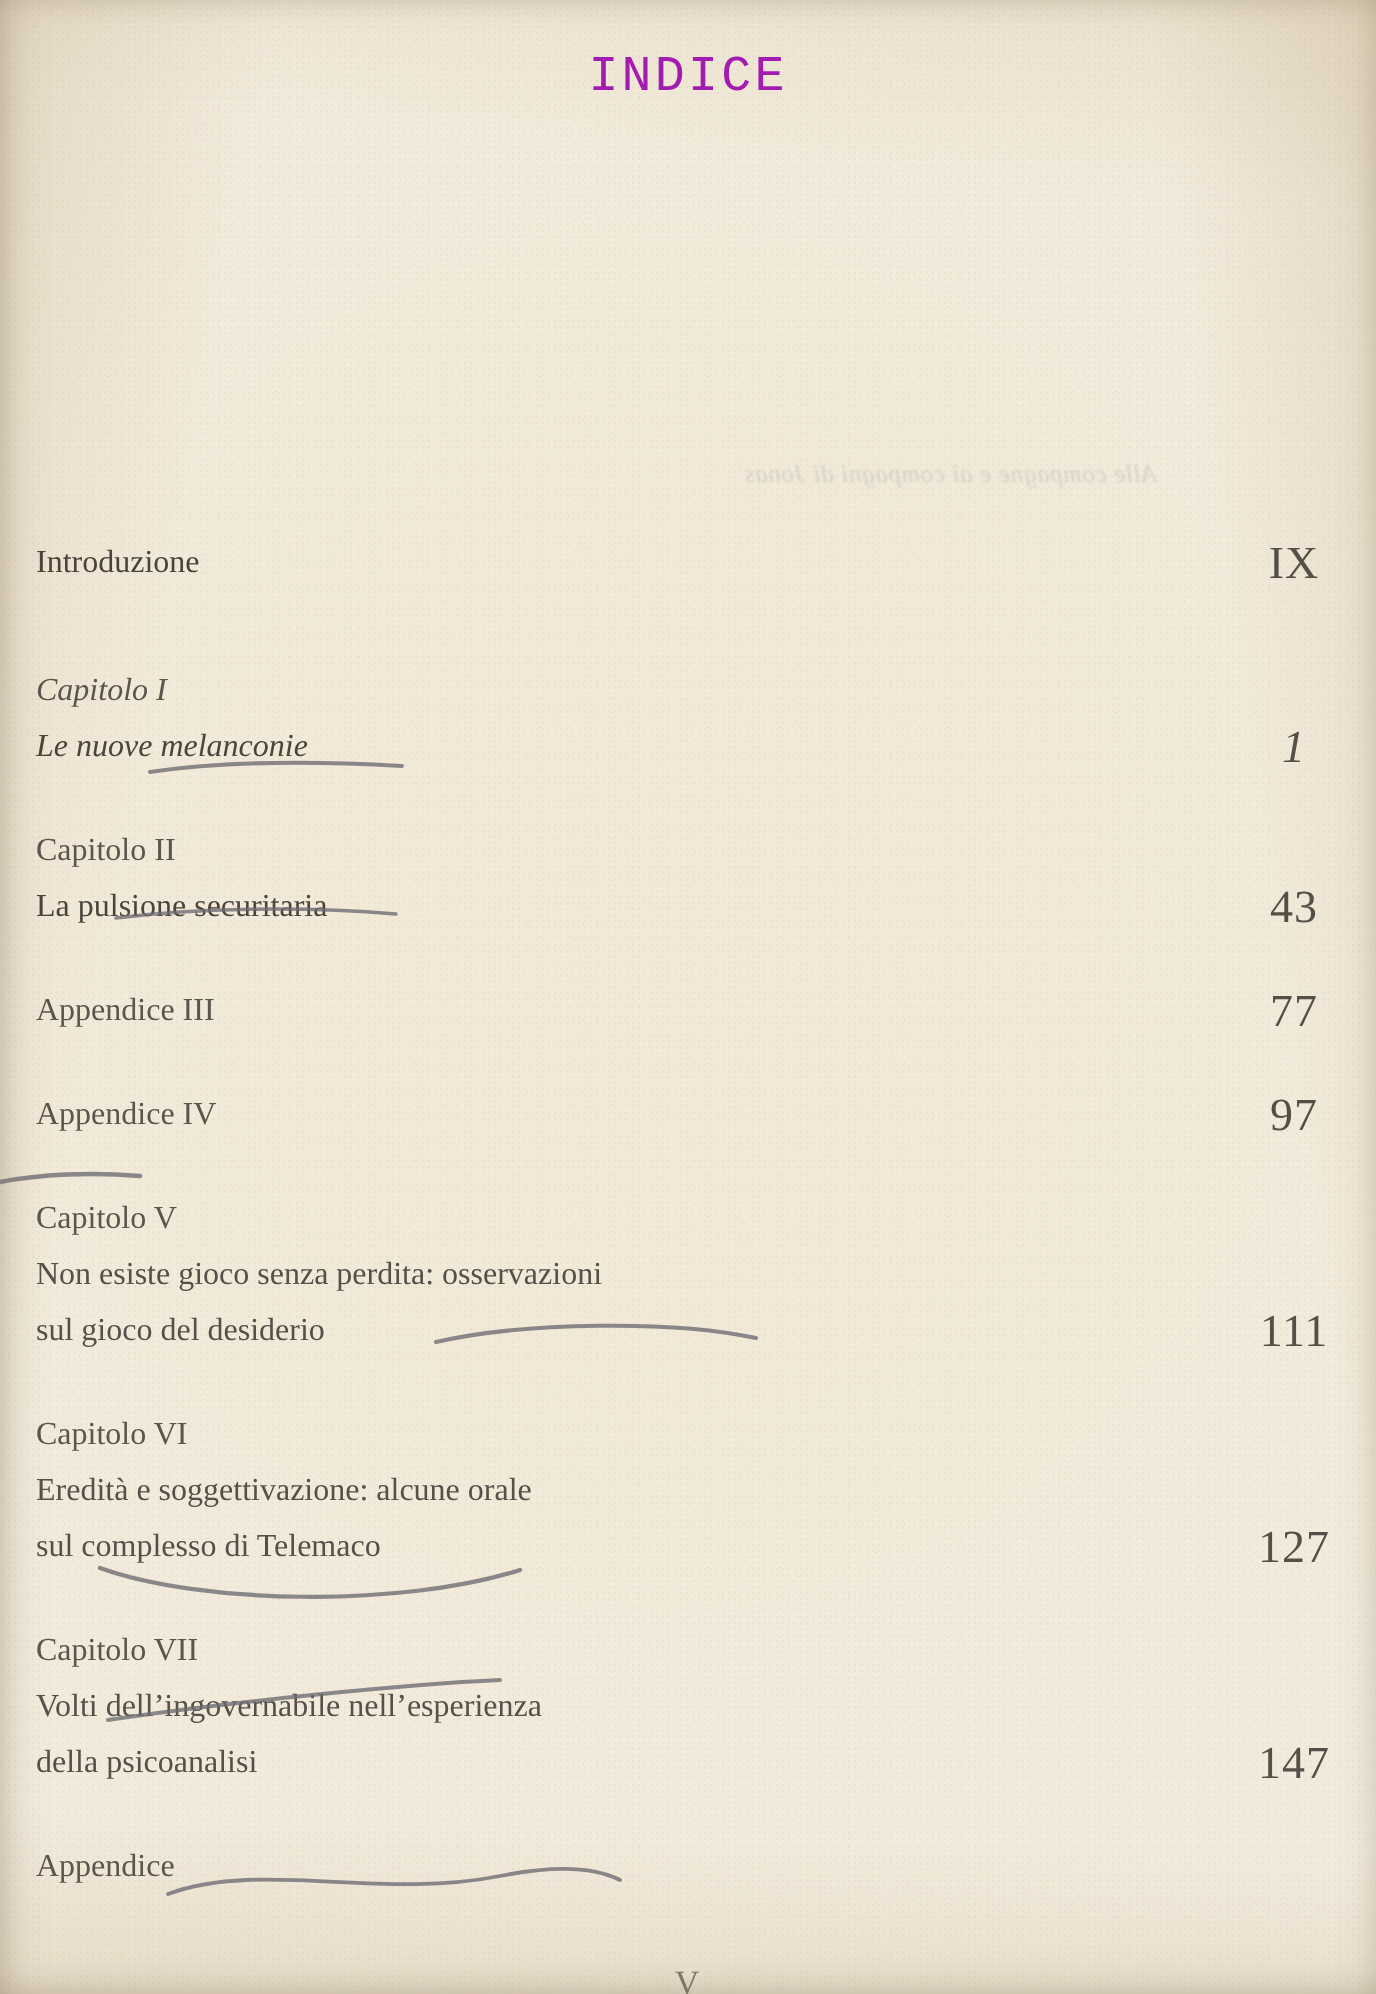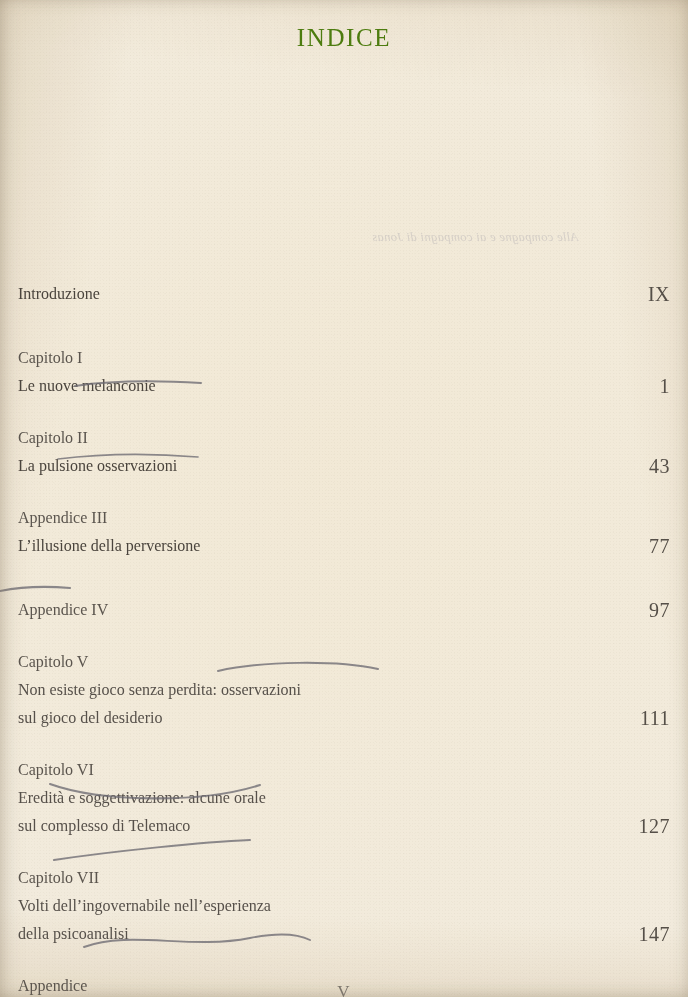--- a/index.html
+++ b/index.html
@@ -48,23 +48,24 @@
 
   
   #indice-title {
     position: absolute;
     top: 24px;
     left: 0;
     width: 688px;
     text-align: center;
     font-size: 25px;
     letter-spacing: 1.6px;
-    color: #4d7c0f;
+    color: #a21caf;
     font-weight: normal;
     margin: 0;
+    font-family: Liberation Mono, monospace;
   }
 
   
   #bleed-through {
     position: absolute;
     top: 230px;
     left: 372px;
     font-size: 12.5px;
     font-style: italic;
     letter-spacing: .35px;
@@ -109,27 +110,26 @@
     line-height: 28px;
     white-space: nowrap;
     color: #56504a;
   }
 
   .chapter-label { color: #5b554e; }
   .chapter-title { color: #4a443d; }
 
   .page-number {
     flex: 0 0 auto;
-    font-size: 20px;
+    font-size: 23px;
     line-height: 28px;
-    text-align: right;
+    text-align: center;
     min-width: 46px;
     color: #554f48;
     letter-spacing: .5px;
-    margin-top: 12px;
   }
 
   
   .pencil {
     position: absolute;
     pointer-events: none;
     overflow: visible;
   }
   .pencil svg { display: block; overflow: visible; }
   .pencil path {
@@ -188,45 +188,44 @@
 
     <div class="toc-entry">
       <div class="entry-body">
         <div class="entry-titles">
           <span class="chapter-title">Introduzione</span>
         </div>
         <div class="page-number">IX</div>
       </div>
     </div>
 
-    <div class="toc-entry" style="margin-top:36px;">
+    <div class="toc-entry" style="margin-top:36px;font-style:italic;">
       <div class="entry-body">
         <div class="entry-titles">
           <span class="chapter-label">Capitolo I</span>
           <span class="chapter-title">Le nuove melanconie</span>
         </div>
         <div class="page-number">1</div>
       </div>
     </div>
 
     <div class="toc-entry">
       <div class="entry-body">
         <div class="entry-titles">
           <span class="chapter-label">Capitolo II</span>
-          <span class="chapter-title">La pulsione osservazioni</span>
+          <span class="chapter-title">La pulsione securitaria</span>
         </div>
         <div class="page-number">43</div>
       </div>
     </div>
 
     <div class="toc-entry">
       <div class="entry-body">
         <div class="entry-titles">
           <span class="chapter-label">Appendice III</span>
-          <span class="chapter-title">L’illusione della perversione</span>
         </div>
         <div class="page-number">77</div>
       </div>
     </div>
 
     <div class="toc-entry">
       <div class="entry-body">
         <div class="entry-titles">
           <span class="chapter-label">Appendice IV</span>
         </div>

